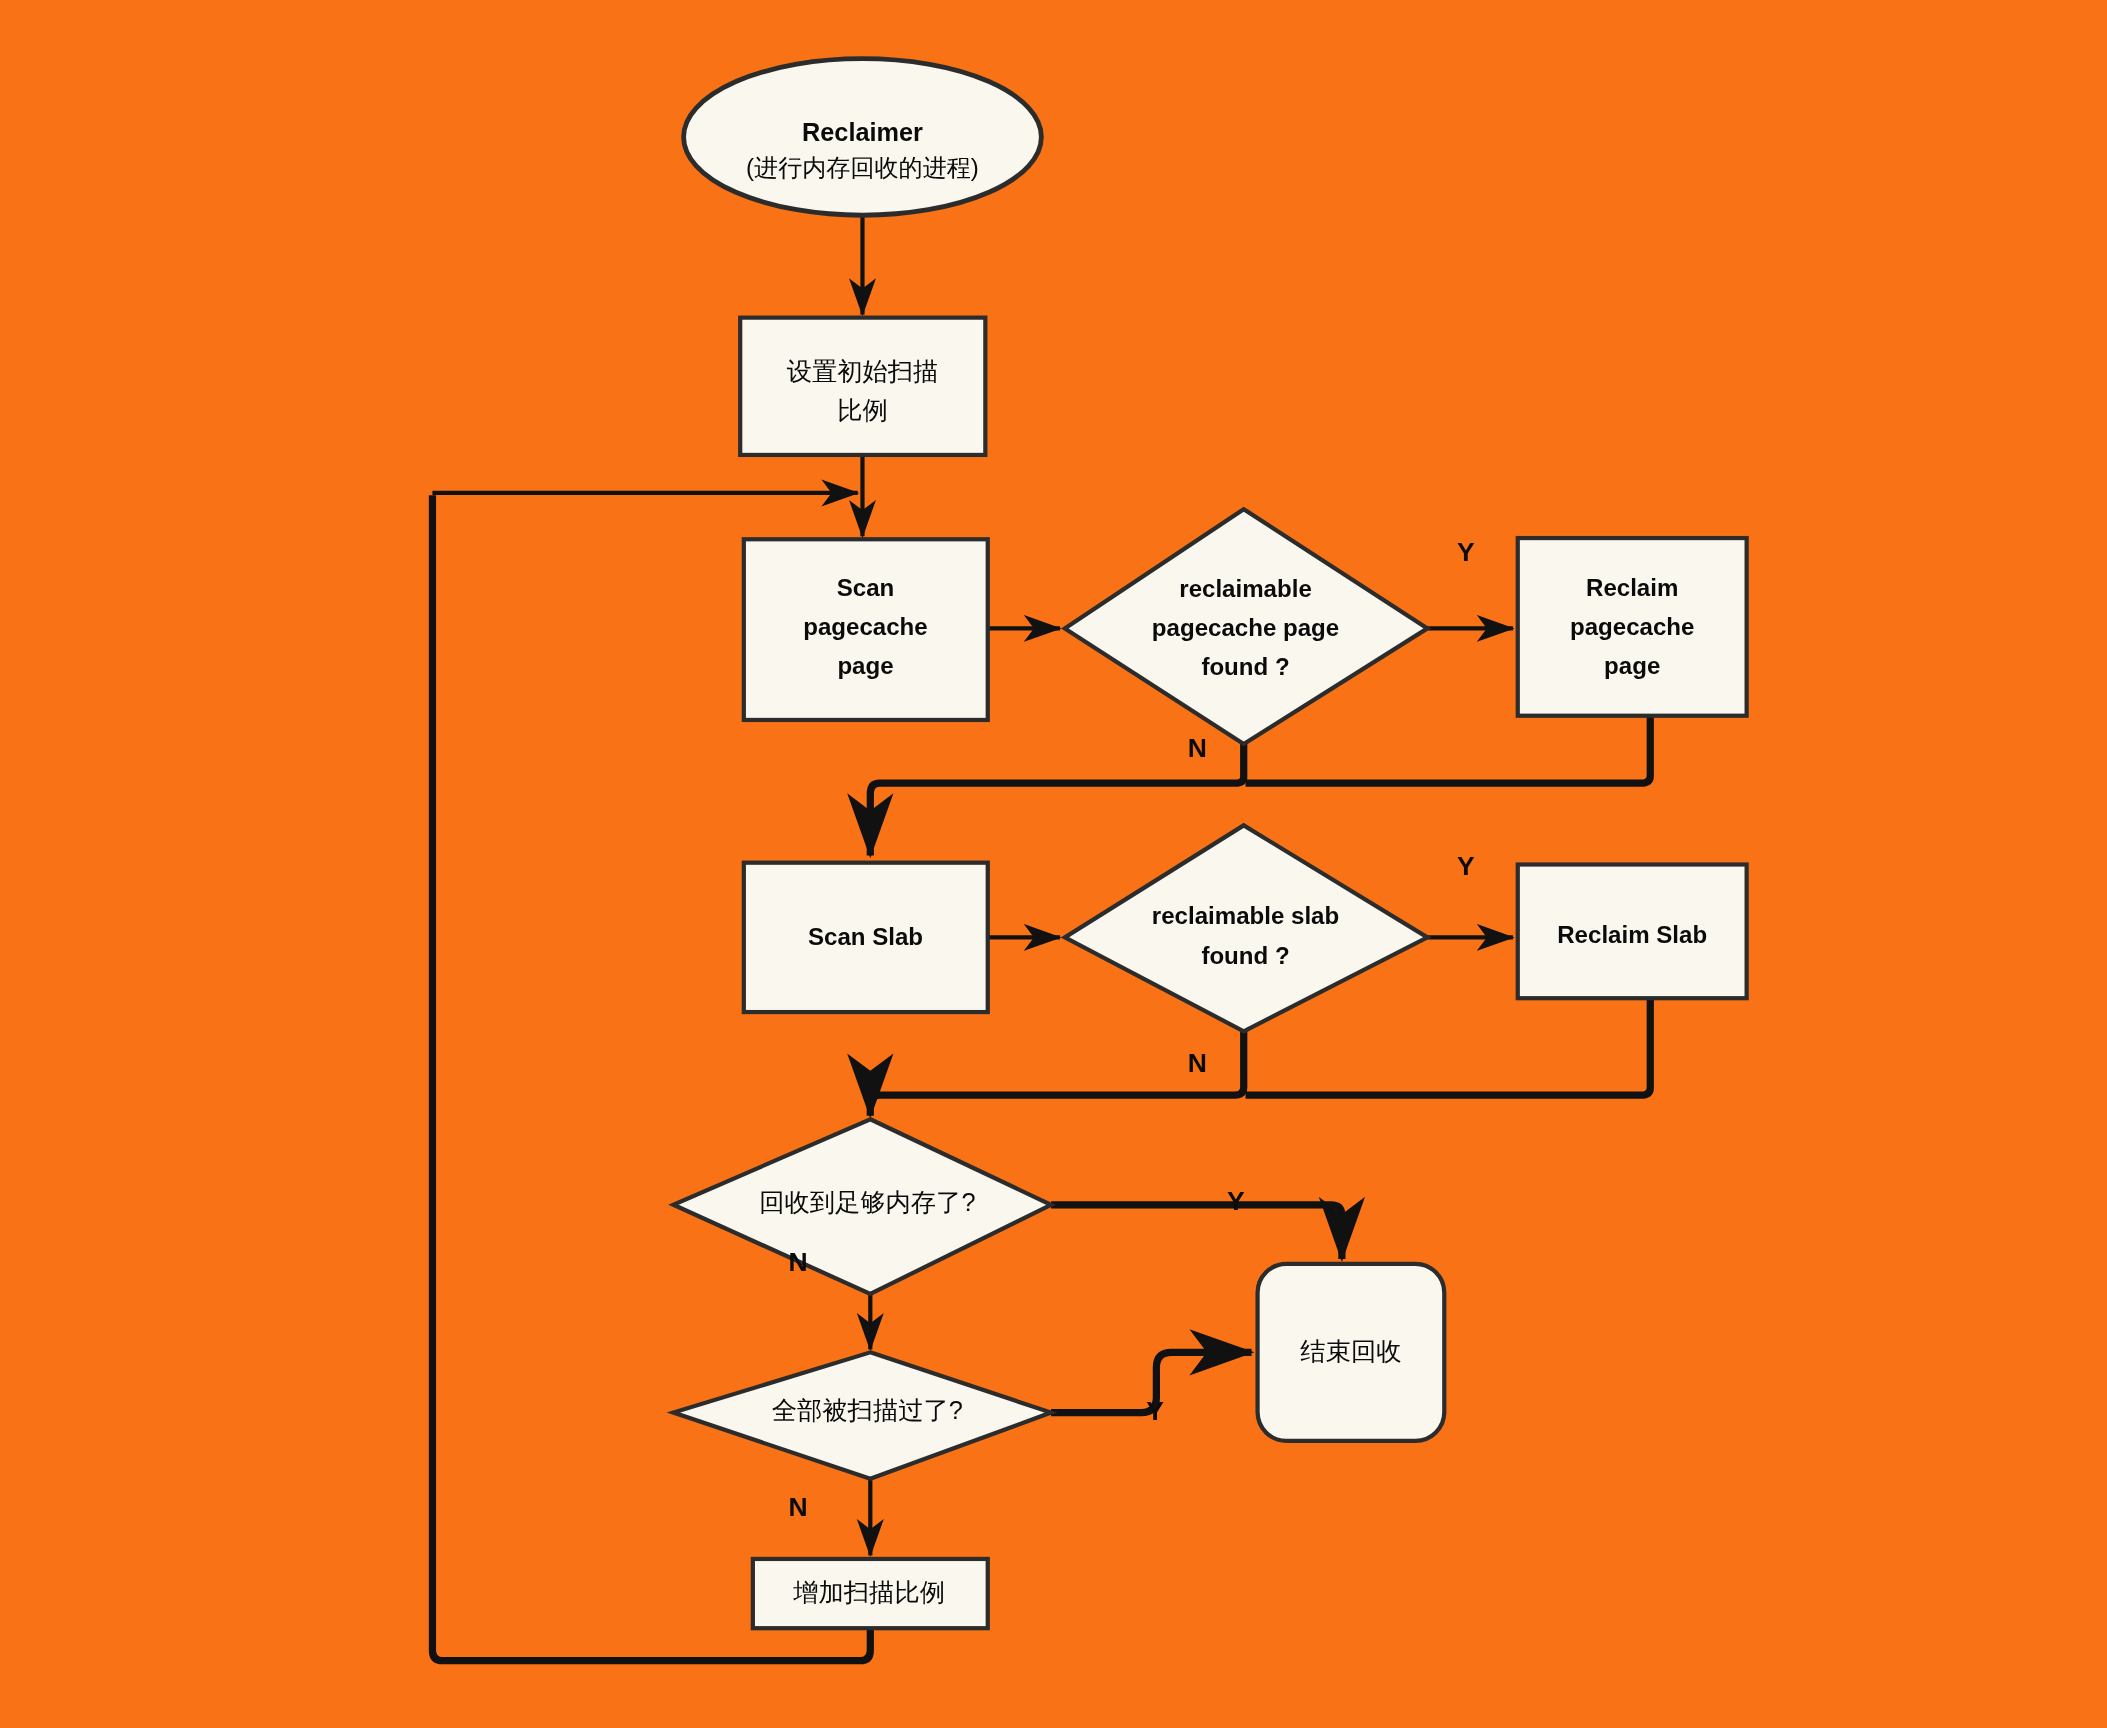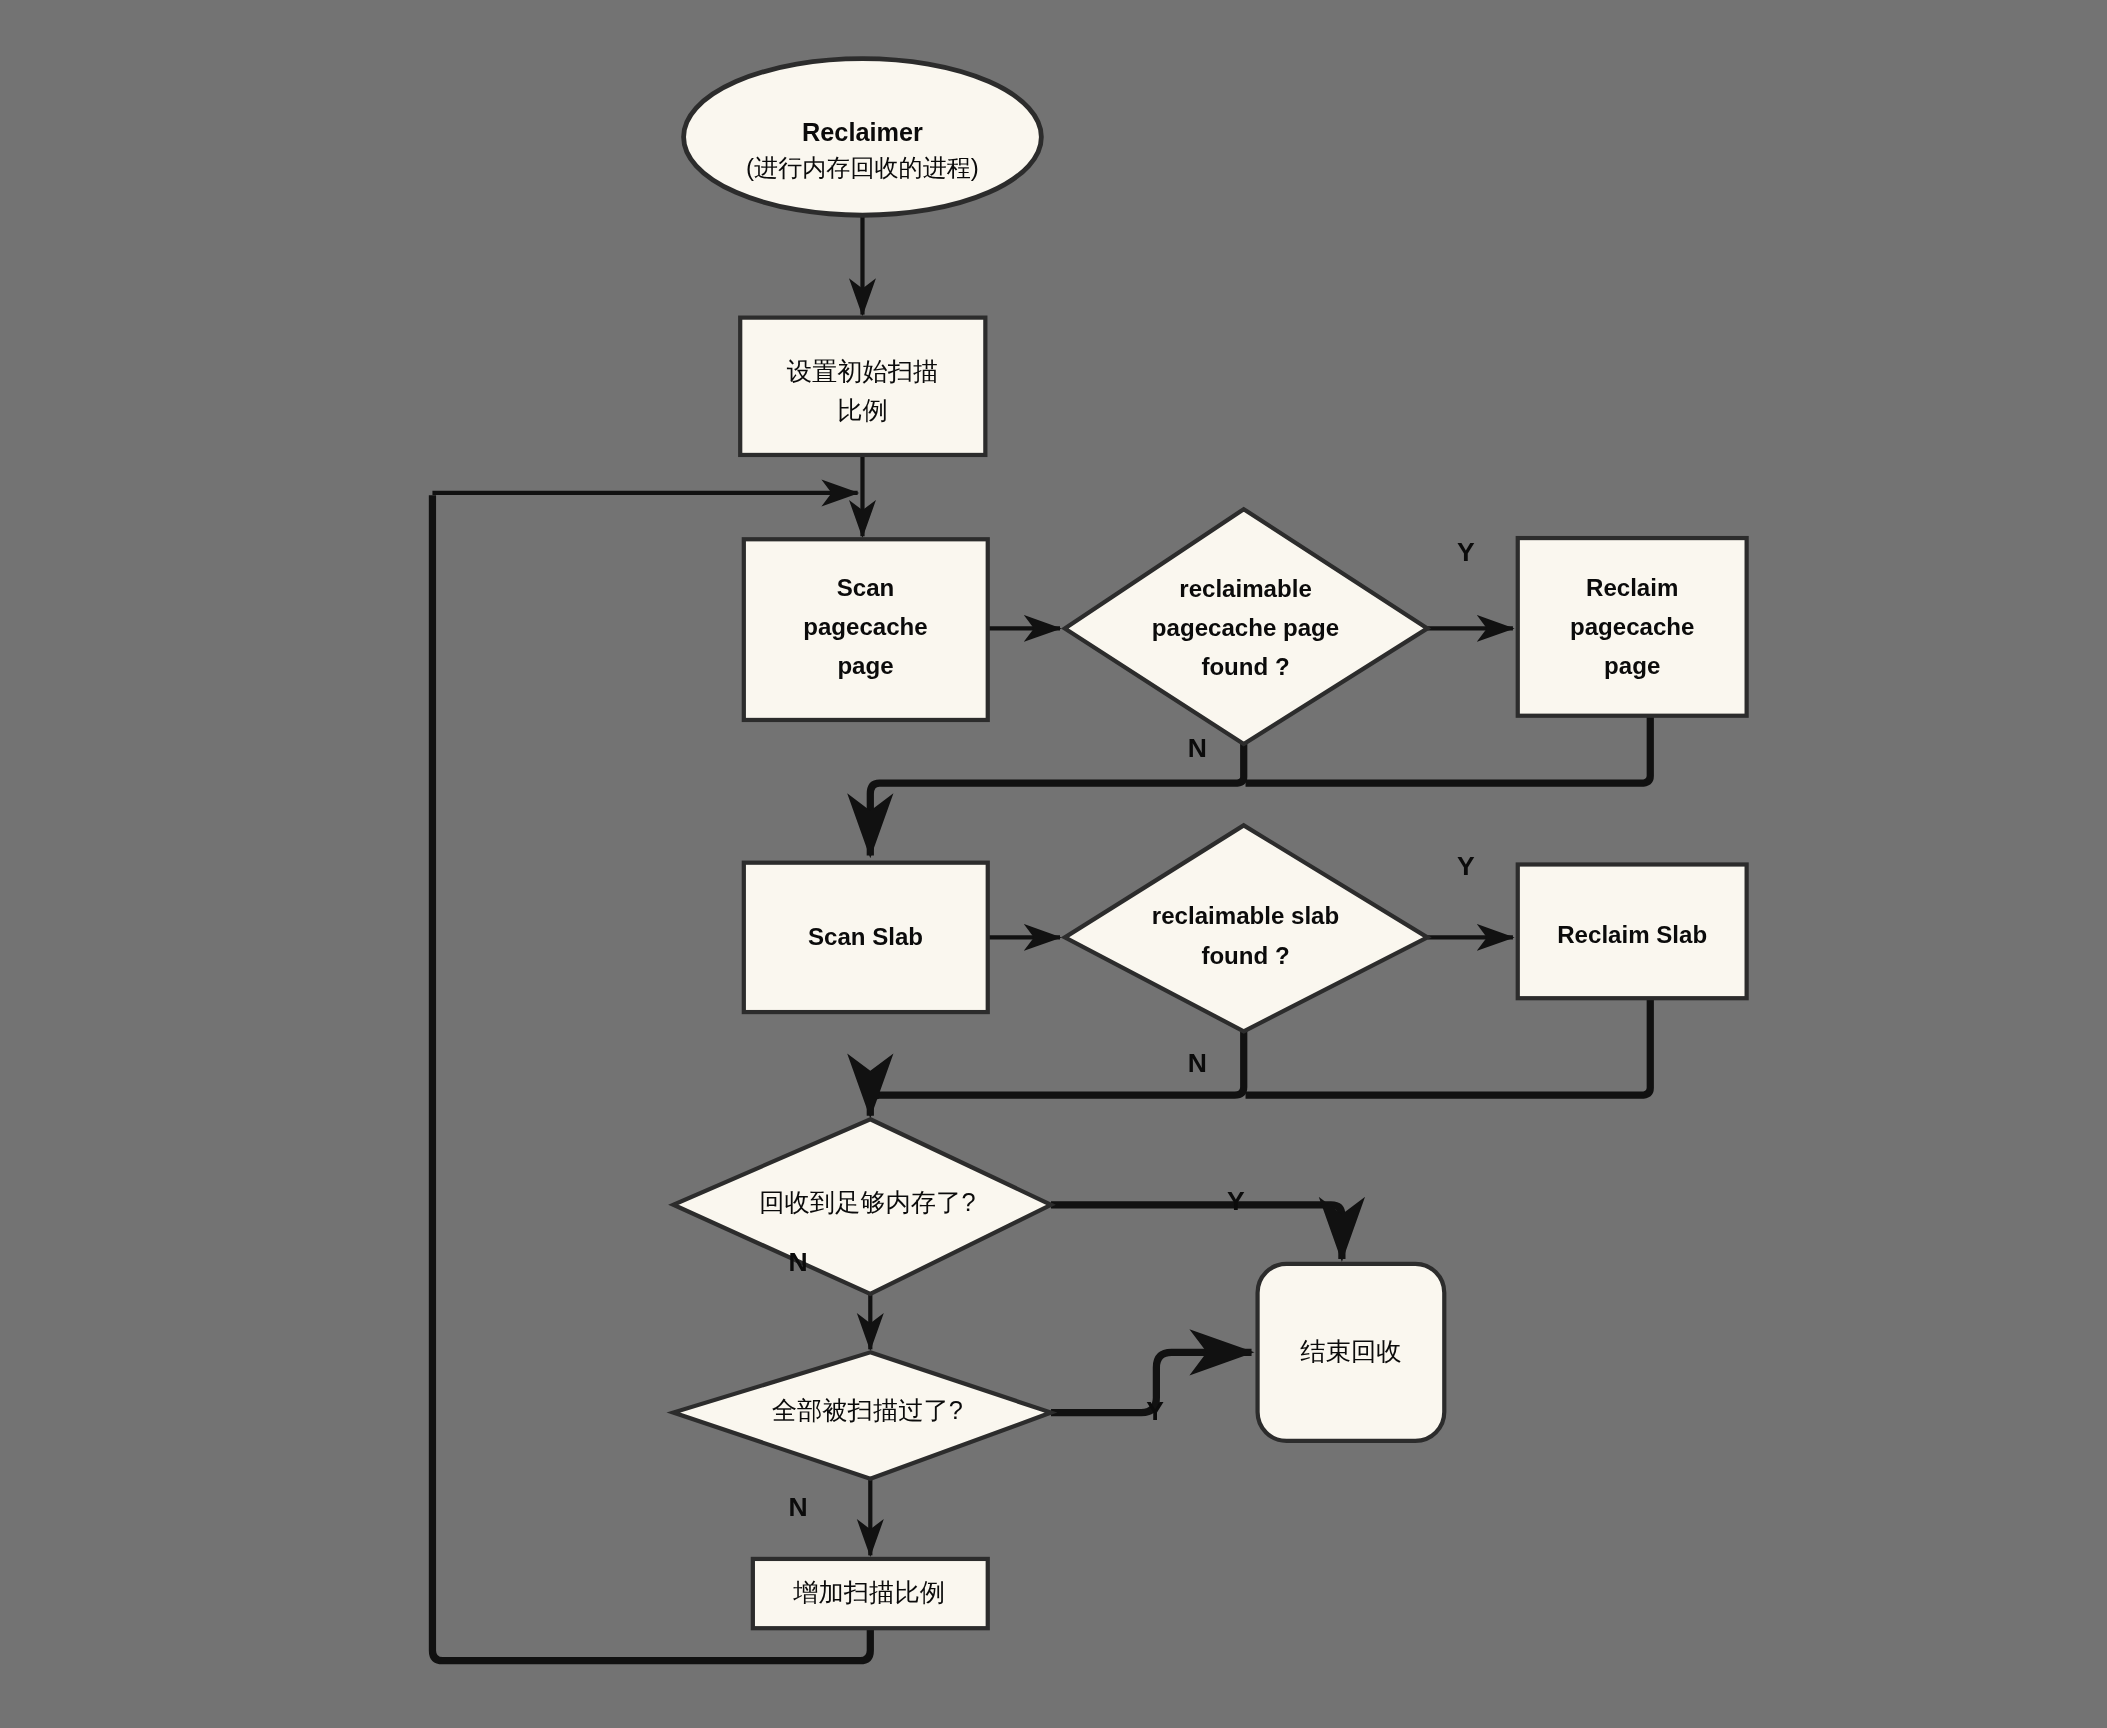--- a/index.html
+++ b/index.html
@@ -10,21 +10,21 @@
   body {
     width: 2108px;
     height: 1729px;
     font-family: "Liberation Sans", "DejaVu Sans", sans-serif;
     overflow: hidden;
   }
   #flowchart-root {
     position: relative;
     width: 2108px;
     height: 1729px;
-    background: #737373;
+    background: #f97316;
   }
   svg.chart {
     display: block;
     width: 2108px;
     height: 1729px;
   }
   .shape {
     fill: #faf7ef;
     stroke: #2c2c2c;
     stroke-width: 7;

